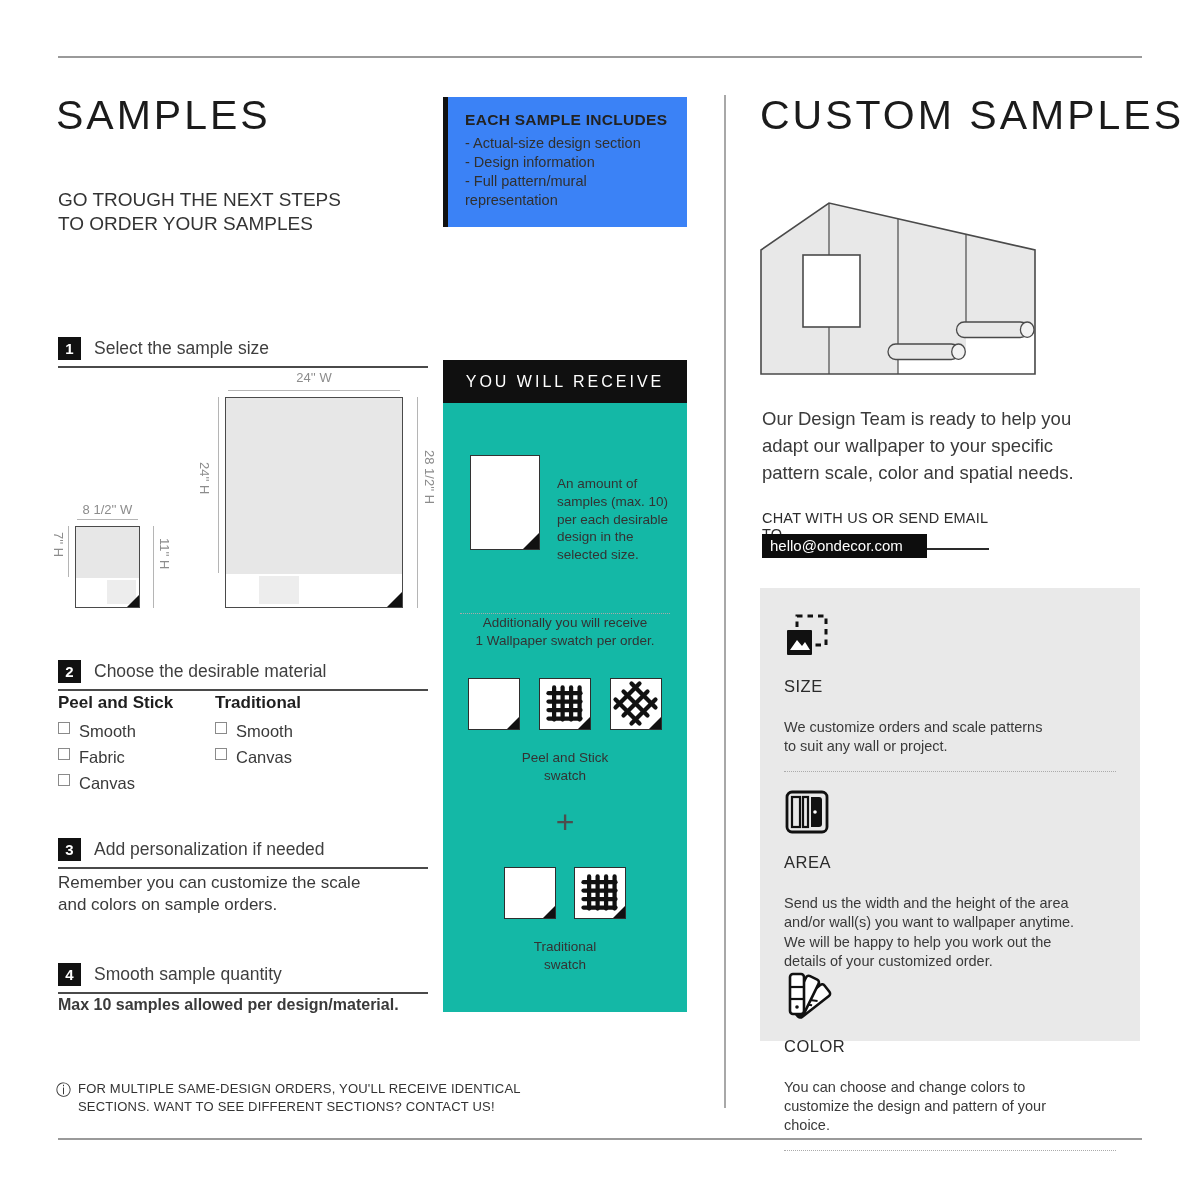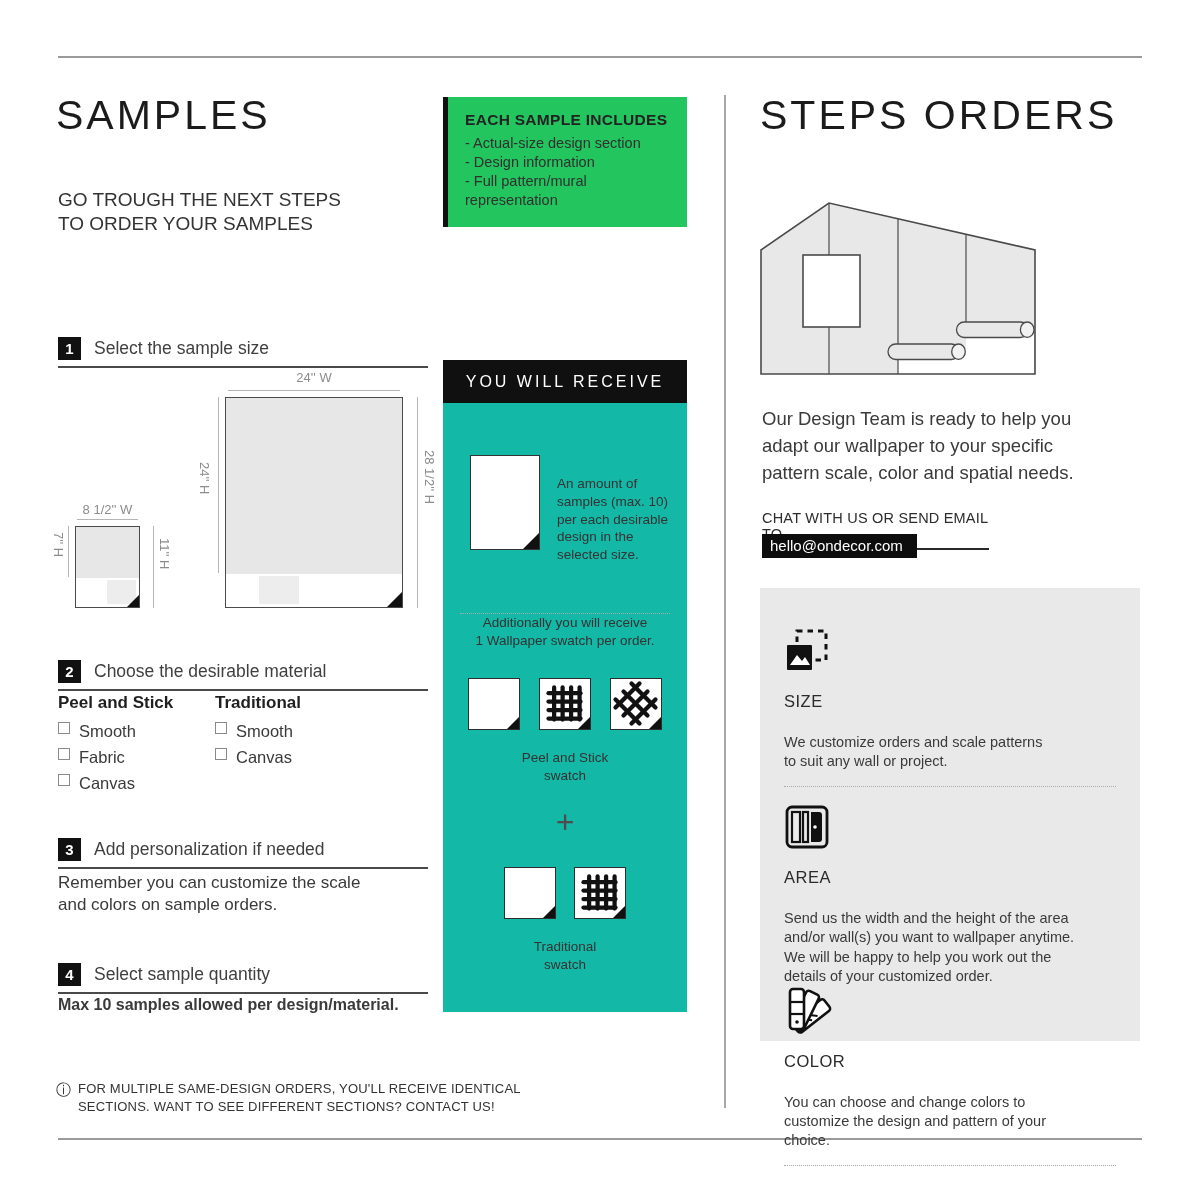--- a/index.html
+++ b/index.html
@@ -13,21 +13,21 @@
   .rule { position:absolute; left:58px; width:1084px; height:2px; background:#9a9a9a; }
   .rule-top { top:56px; }
   .rule-bottom { top:1138px; }
   .divider-v { position:absolute; left:724px; top:95px; width:2px; height:1013px; background:#a8a8a8; }
 
   
   .samples-title { position:absolute; left:56px; top:92px; font-size:41px; letter-spacing:3px; color:#1b1b1b; font-weight:400; }
   .samples-intro { position:absolute; left:58px; top:188px; font-size:19px; line-height:1.25; color:#333; }
 
   
-  .includes-box { position:absolute; left:443px; top:97px; width:244px; background:#22c55e; border-left:5px solid #111; padding:14px 14px 18px 17px; }
+  .includes-box { position:absolute; left:443px; top:97px; width:244px; background:#3b82f6; border-left:5px solid #111; padding:14px 14px 18px 17px; }
   .includes-title { font-size:15.5px; font-weight:bold; color:#222; letter-spacing:0.3px; margin-bottom:5px; }
   .includes-item { font-size:14.5px; line-height:1.3; color:#303030; }
 
   
   .step { position:absolute; left:58px; width:370px; border-bottom:2px solid #4a4a4a; padding-bottom:6px; display:flex; align-items:center; }
   .step-badge { width:23px; height:23px; background:#111; color:#fff; font-size:15px; font-weight:bold; display:flex; align-items:center; justify-content:center; flex:0 0 23px; }
   .step-title { margin-left:13px; font-size:17.5px; color:#3f3f3f; }
   .step1 { top:337px; } .step2 { top:660px; } .step3 { top:838px; } .step4 { top:963px; }
 
   
@@ -72,23 +72,23 @@
   .swatch { position:relative; width:52px; height:52px; background:#fff; border:1.4px solid #2e2e2e; }
   .swatch .fold { border-left-width:12px; border-bottom-width:12px; }
   .swatch-label { margin-top:19px; text-align:center; font-size:13.5px; line-height:1.35; color:#333; }
   .plus-sign { margin-top:21px; text-align:center; font-size:32px; font-weight:300; color:#4d4d4d; line-height:1; }
 
   
   .custom-title { position:absolute; left:760px; top:92px; font-size:41px; letter-spacing:3px; color:#1b1b1b; font-weight:400; }
   .house { position:absolute; left:760px; top:194px; }
   .custom-intro { position:absolute; left:762px; top:406px; font-size:18.5px; line-height:1.45; color:#3a3a3a; }
   .chat-label { position:absolute; left:762px; top:510px; width:227px; font-size:14.5px; letter-spacing:0.2px; color:#2c2c2c; border-bottom:2px solid #2a2a2a; padding-bottom:6px; }
-  .email-box { position:absolute; left:762px; top:534px; background:#0d0d0d; color:#fff; font-size:15px; padding:3px 14px 4px 8px; }
-
-  .features-panel { position:absolute; left:760px; top:588px; width:380px; height:453px; background:#e9e9e9; padding:40px 24px 0 24px; }
+  .email-box { position:absolute; left:762px; top:534px; background:#0d0d0d; color:#fff; font-size:15px; padding:3px 24px 4px 8px; }
+
+  .features-panel { position:absolute; left:760px; top:588px; width:380px; height:453px; background:#e9e9e9; padding:25px 24px 0 24px; }
   .feature-title { font-size:16.5px; color:#2a2a2a; letter-spacing:0.5px; margin-top:14px; }
   .feature-text { font-size:14.5px; line-height:1.32; color:#3a3a3a; margin-top:22px; }
   .feature-div { border-top:1.5px dotted #ababab; margin:15px 0 17px 0; }
 </style>
 </head>
 <body>
 
 <div class="page">
 
   <div class="rule rule-top"></div>
@@ -176,21 +176,21 @@
 
   <div class="step step3">
     <div class="step-badge">3</div>
     <div class="step-title">Add personalization if needed</div>
   </div>
   <div class="step3-note pre">Remember you can customize the scale
 and colors on sample orders.</div>
 
   <div class="step step4">
     <div class="step-badge">4</div>
-    <div class="step-title">Select sample quantity</div>
+    <div class="step-title">Smooth sample quantity</div>
   </div>
   <div class="step4-note">Max 10 samples allowed per design/material.</div>
 
   <div class="footnote">
     <span class="footnote-icon">ⓘ</span>
     <span class="footnote-text pre">FOR MULTIPLE SAME-DESIGN ORDERS, YOU'LL RECEIVE IDENTICAL
 SECTIONS. WANT TO SEE DIFFERENT SECTIONS? CONTACT US!</span>
   </div>
 
   <div class="receive-header">YOU WILL RECEIVE</div>
@@ -264,21 +264,21 @@
               <line x1="9" y1="42" x2="43" y2="42"></line>
           </g>
         </svg>
         <div class="fold"></div>
       </div>
     </div>
     <div class="swatch-label pre">Traditional
 swatch</div>
   </div>
 
-  <div class="custom-title">STEPS ORDERS</div>
+  <div class="custom-title">CUSTOM SAMPLES</div>
 
   <svg class="house" width="280" height="188" viewBox="0 0 280 188">
     <polygon points="1,180 1,56 69,9 275,56 275,180" fill="#e8e8e8"></polygon>
     <rect x="138" y="157.5" width="136" height="22" fill="#ffffff"></rect>
     <rect x="206" y="136" width="68" height="43" fill="#ffffff"></rect>
     <polygon points="1,180 1,56 69,9 275,56 275,180" fill="none" stroke="#4a4a4a" stroke-width="1.6"></polygon>
     <line x1="69" y1="9" x2="69" y2="180" stroke="#4a4a4a" stroke-width="1.2"></line>
     <line x1="138" y1="25" x2="138" y2="180" stroke="#4a4a4a" stroke-width="1.2"></line>
     <line x1="206" y1="41" x2="206" y2="136" stroke="#4a4a4a" stroke-width="1.2"></line>
     <rect x="43" y="61" width="57" height="72" fill="#ffffff" stroke="#4a4a4a" stroke-width="1.6"></rect>

